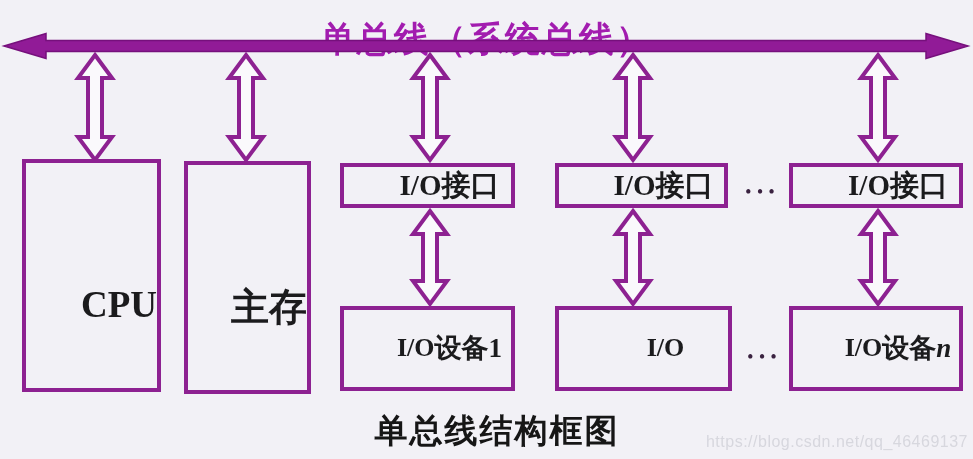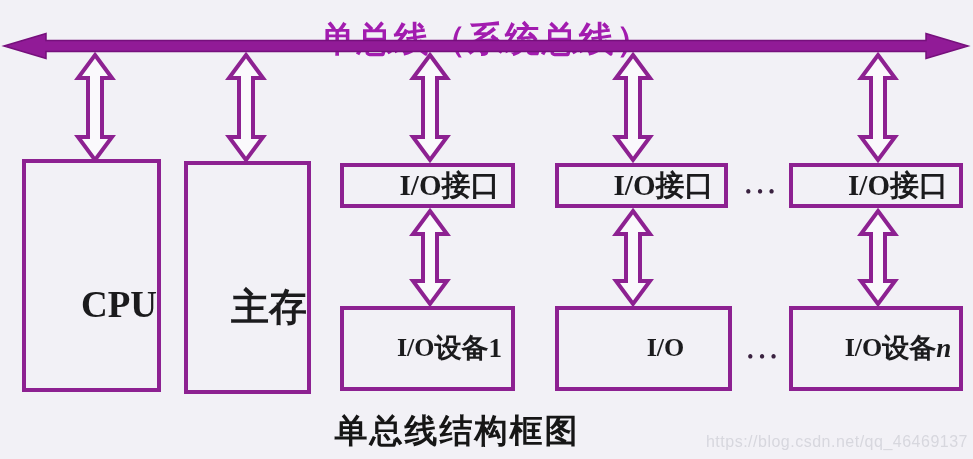--- a/index.html
+++ b/index.html
@@ -57,20 +57,21 @@
     font-size:16px; font-weight:700; letter-spacing:6px;
     color:#3a2240; text-indent:6px;
   }
   .dots-if  { left:731px; top:179px; }
   .dots-dev { left:733px; top:344px; }
   .caption {
     position:absolute; top:409px; left:0; width:914px;
     text-align:center;
     font-size:33px; font-weight:700; color:#161616;
     letter-spacing:2px;
+    padding-left:40px;
   }
   .watermark {
     position:absolute; right:5px; top:433px;
     font-family:Liberation Sans, sans-serif;
     font-size:16px; color:#d7d7de; letter-spacing:0.5px;
   }
 </style>
 </head>
 <body>
 

